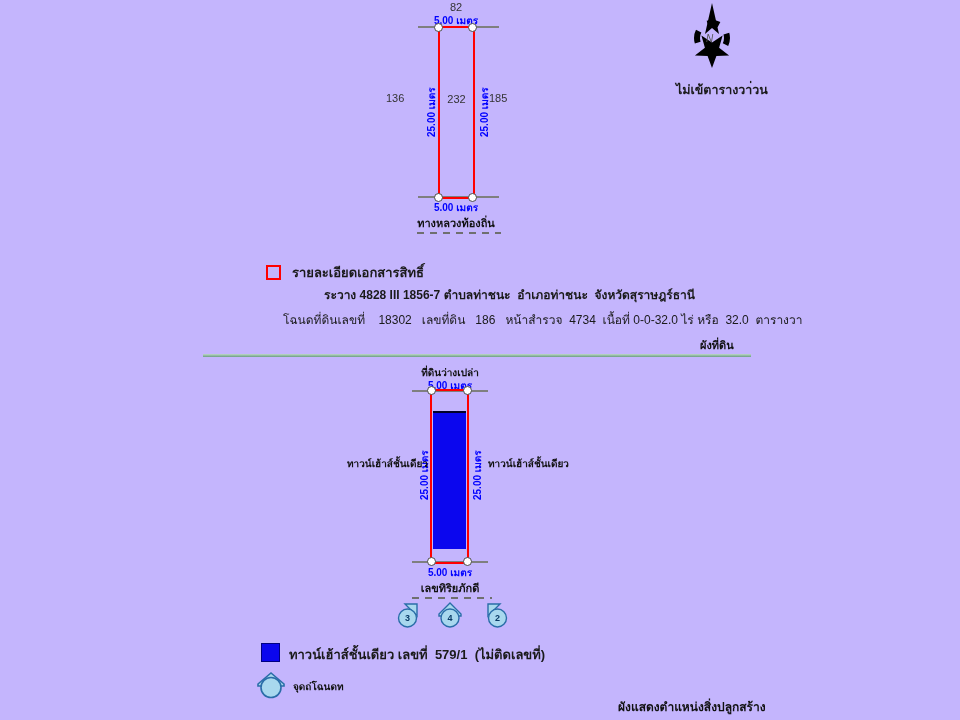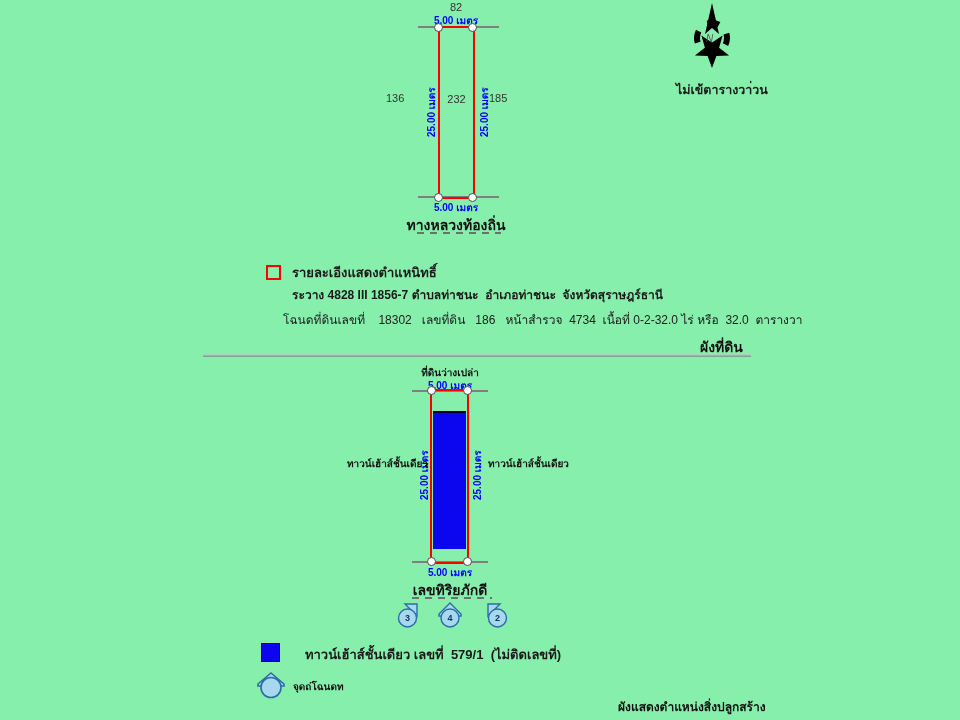--- a/index.html
+++ b/index.html
@@ -1,34 +1,34 @@
 <!DOCTYPE html>
 <html><head>
 <meta charset="utf-8">
 <style>
   html,body{margin:0;padding:0;background:#ffffff;}
-  #canvas{position:relative;width:960px;height:720px;background:#86efac;overflow:hidden;
+  #canvas{position:relative;width:960px;height:720px;background:#c4b5fd;overflow:hidden;
           font-family:"Liberation Sans", sans-serif;color:#1a1a1a;}
   .abs{position:absolute;}
   .ctr{text-align:center;}
   .dim{color:#0000ff;font-size:10px;font-weight:600;white-space:nowrap;}
   .vtext{writing-mode:vertical-rl;transform:rotate(180deg);}
   .neighbor{font-size:11px;color:#333;}
-  .lbl{font-size:14px;font-weight:600;color:#111;white-space:nowrap;}
+  .lbl{font-size:11px;font-weight:600;color:#111;white-space:nowrap;}
   .grayline{background:#7f7f7f;height:2px;}
   .dashline{height:2px;background:repeating-linear-gradient(90deg,#6f6f6f 0 7px,transparent 7px 13px);}
   .plotrect{border:2px solid #ff0000;box-sizing:border-box;background:transparent;z-index:2;}
   .corner{width:9px;height:9px;border-radius:50%;background:#fff;border:1.5px solid #4a4a4a;box-sizing:border-box;z-index:4;}
   .bluefill{background:#0b06ee;border-top:2px solid #00002a;box-sizing:border-box;z-index:1;}
   .deed-title{font-size:13px;font-weight:700;white-space:pre;}
-  .deed-line1{font-size:12px;font-weight:600;white-space:pre;}
+  .deed-line1{font-size:12px;font-weight:600;white-space:pre;margin-left:32px;}
   .deed-line2{font-size:12px;white-space:pre;}
   .greenline{height:3px;background:linear-gradient(180deg,#bdd8c7,#6d9e84);}
   .legend-square{width:19px;height:19px;background:#0b06ee;border:1px solid #000080;box-sizing:border-box;}
-  .legend-label{font-size:13px;font-weight:700;white-space:pre;margin-left:16px;}
+  .legend-label{font-size:13px;font-weight:700;white-space:pre;}
   .small-lbl{font-size:10px;font-weight:600;color:#111;white-space:nowrap;}
   .note{font-size:12.5px;font-weight:700;}
 </style>
 </head>
 <body>
 
 <div id="canvas">
 
   <div class="abs neighbor ctr" style="left:440px;top:1px;width:32px;">82</div>
   <div class="abs dim ctr" style="left:428px;top:13px;width:56px;">5.00 เมตร</div>
@@ -56,23 +56,23 @@
 
   <svg class="abs" style="left:683px;top:2px;" width="60" height="72" viewBox="0 0 60 72">
     <circle cx="29" cy="36" r="15" fill="none" stroke="#000" stroke-width="6" stroke-dasharray="11.78 11.78" stroke-dashoffset="5"></circle>
     <polygon points="29,1 36,32 29,26 22,32" fill="#000"></polygon>
     <polygon points="29,66 24.6,54.1 11.9,53.6 21.9,45.7 18.4,33.4 29,40.5 39.6,33.4 36.1,45.7 46.1,53.6 33.4,54.1" fill="#000"></polygon>
     <text x="23" y="40" font-size="10" font-style="italic" fill="#555">N</text>
   </svg>
   <div class="abs note" style="left:676px;top:80px;width:130px;">ไม่เข้ตารางวา่วน</div>
 
   <div class="abs" style="left:266px;top:265px;width:15px;height:15px;border:2px solid #ff0000;box-sizing:border-box;"></div>
-  <div class="abs deed-title" style="left:292px;top:262px;">รายละเอีงแสดงตำแหนิทธิ์</div>
+  <div class="abs deed-title" style="left:292px;top:262px;">รายละเอียดเอกสารสิทธิ์</div>
   <div class="abs deed-line1" style="left:292px;top:285px;">ระวาง 4828 III 1856-7 ตำบลท่าชนะ  อำเภอท่าชนะ  จังหวัดสุราษฎร์ธานี</div>
-  <div class="abs deed-line2" style="left:283px;top:310px;">โฉนดที่ดินเลขที่    18302   เลขที่ดิน   186   หน้าสำรวจ  4734  เนื้อที่ 0-2-32.0 ไร่ หรือ  32.0  ตารางวา</div>
+  <div class="abs deed-line2" style="left:283px;top:310px;">โฉนดที่ดินเลขที่    18302   เลขที่ดิน   186   หน้าสำรวจ  4734  เนื้อที่ 0-0-32.0 ไร่ หรือ  32.0  ตารางวา</div>
 
   <div class="abs lbl" style="left:700px;top:336px;">ผังที่ดิน</div>
   <div class="abs greenline" style="left:203px;top:354px;width:548px;"></div>
 
   <div class="abs small-lbl ctr" style="left:405px;top:365px;width:90px;">ที่ดินว่างเปล่า</div>
   <div class="abs dim ctr" style="left:422px;top:378px;width:56px;">5.00 เมตร</div>
 
   <div class="abs grayline" style="left:412px;top:390px;width:76px;"></div>
   <div class="abs grayline" style="left:412px;top:561px;width:76px;"></div>
 

